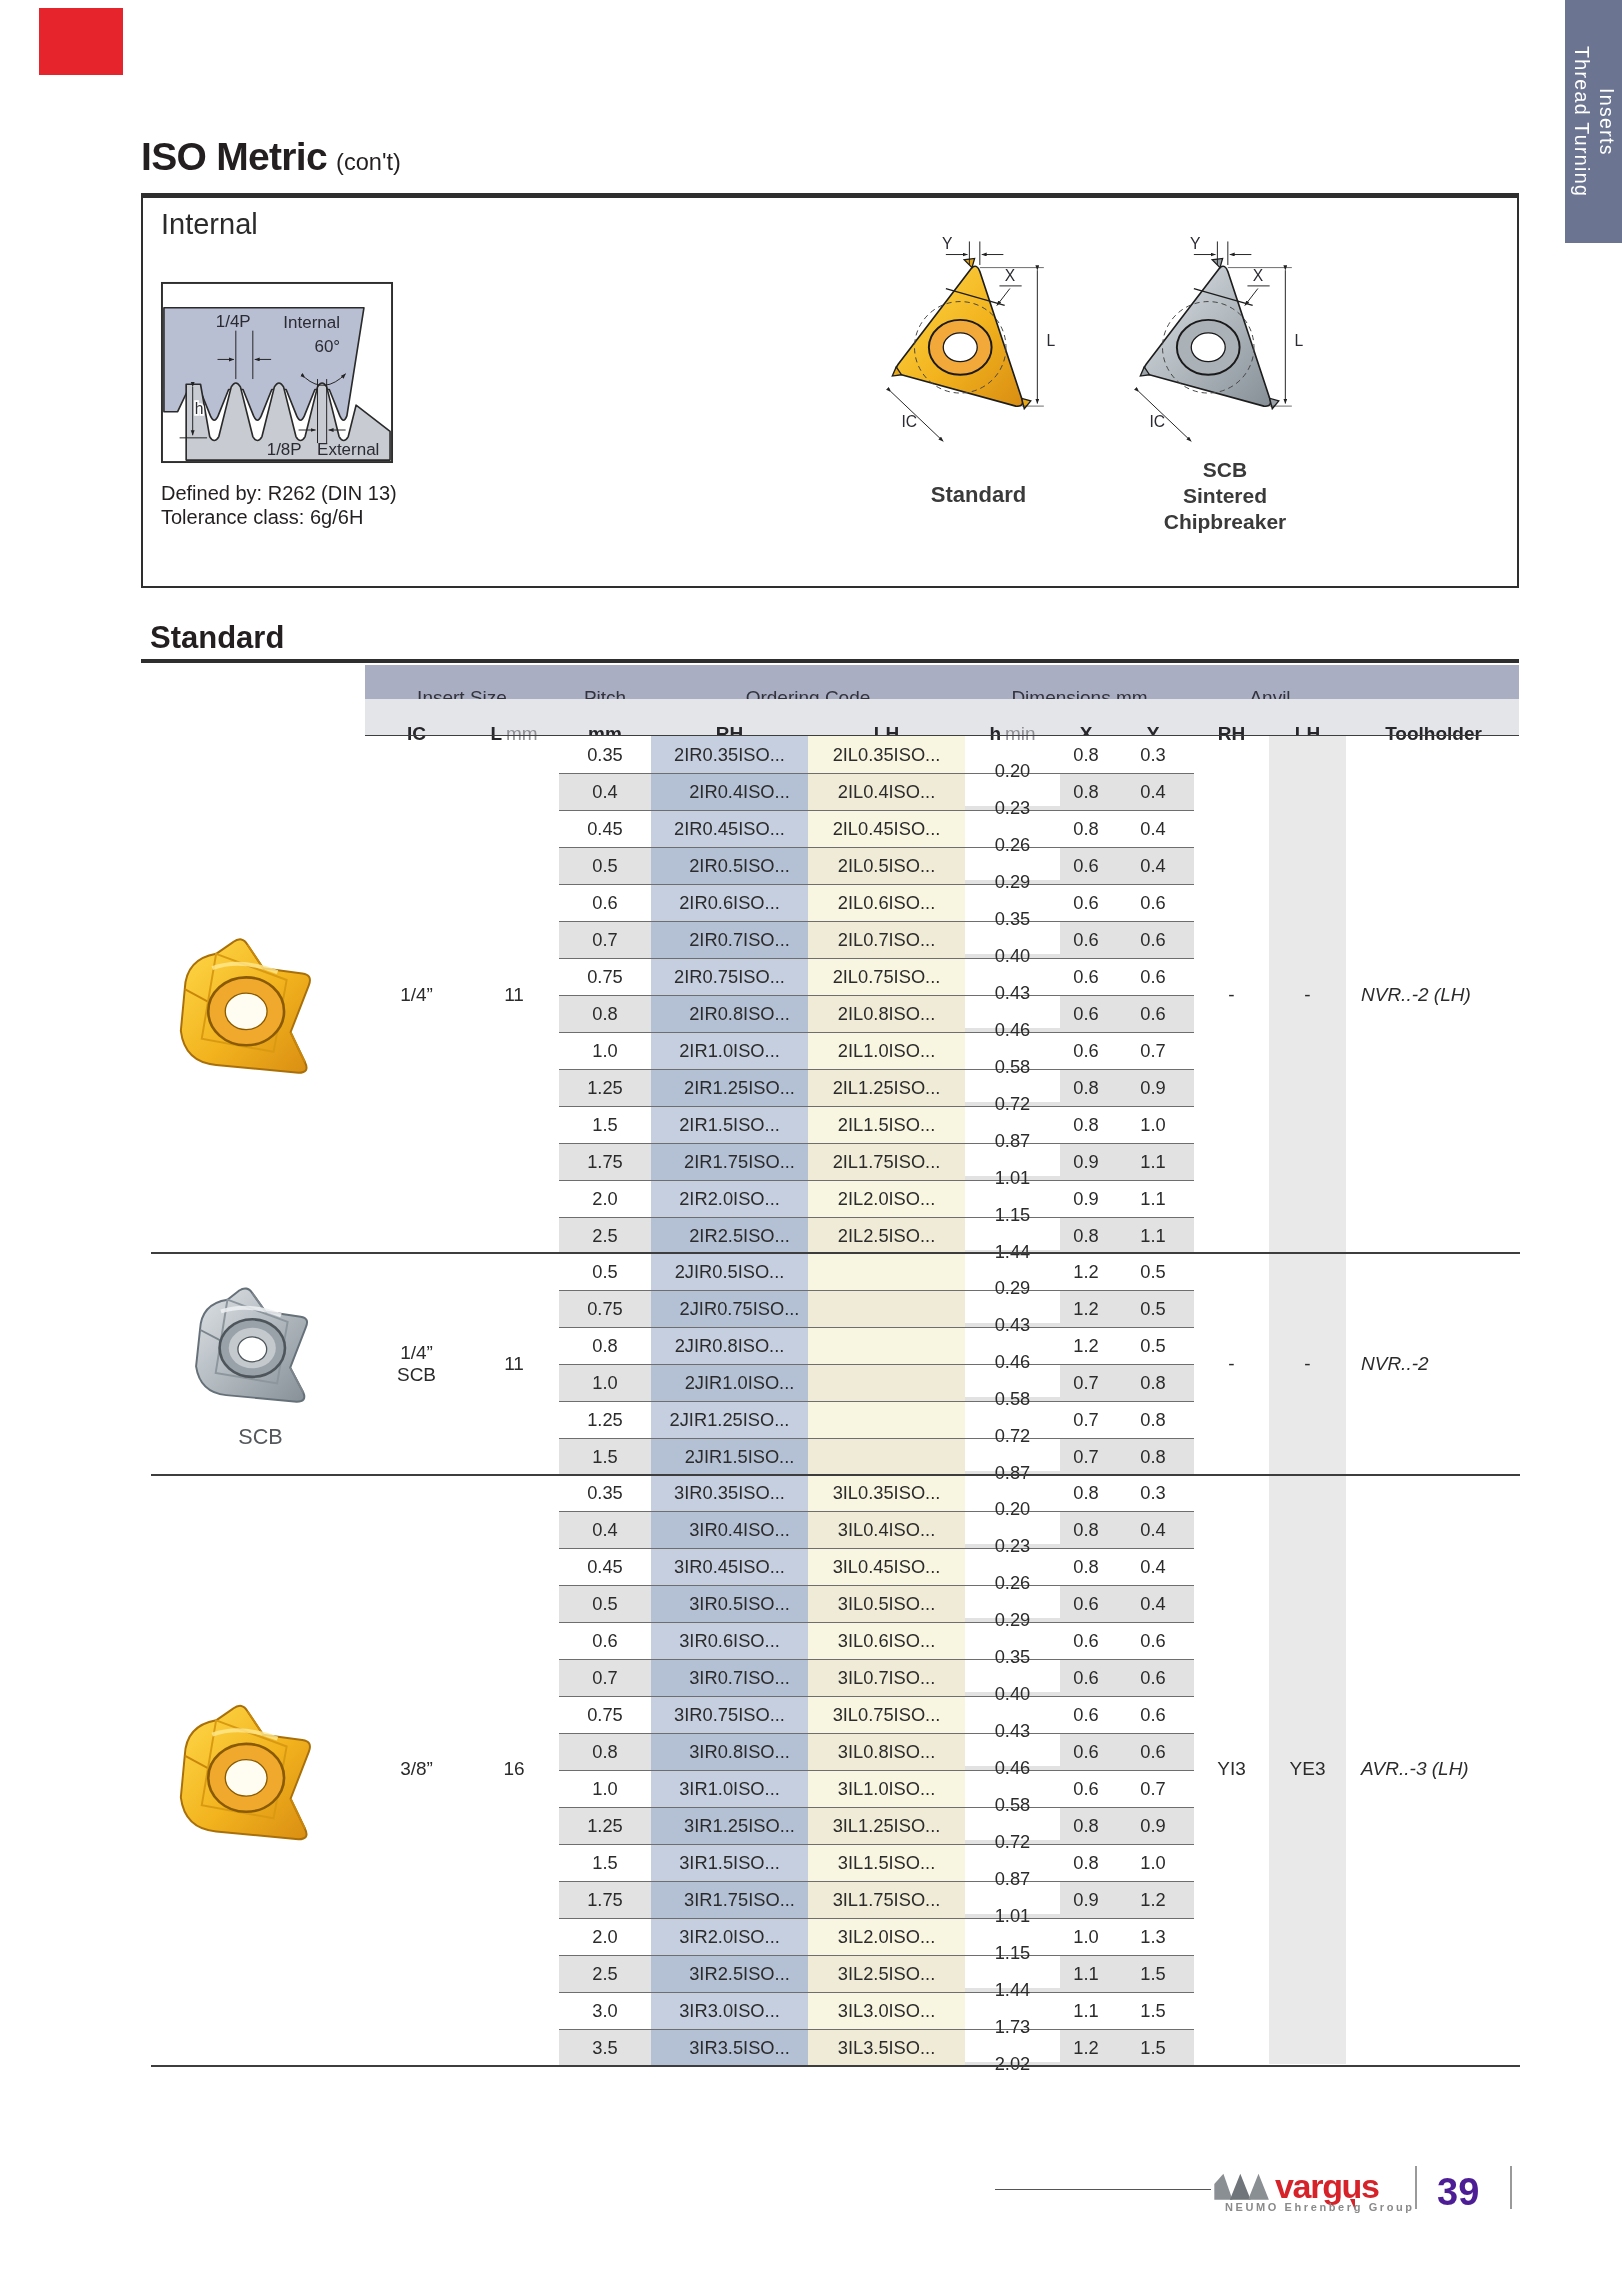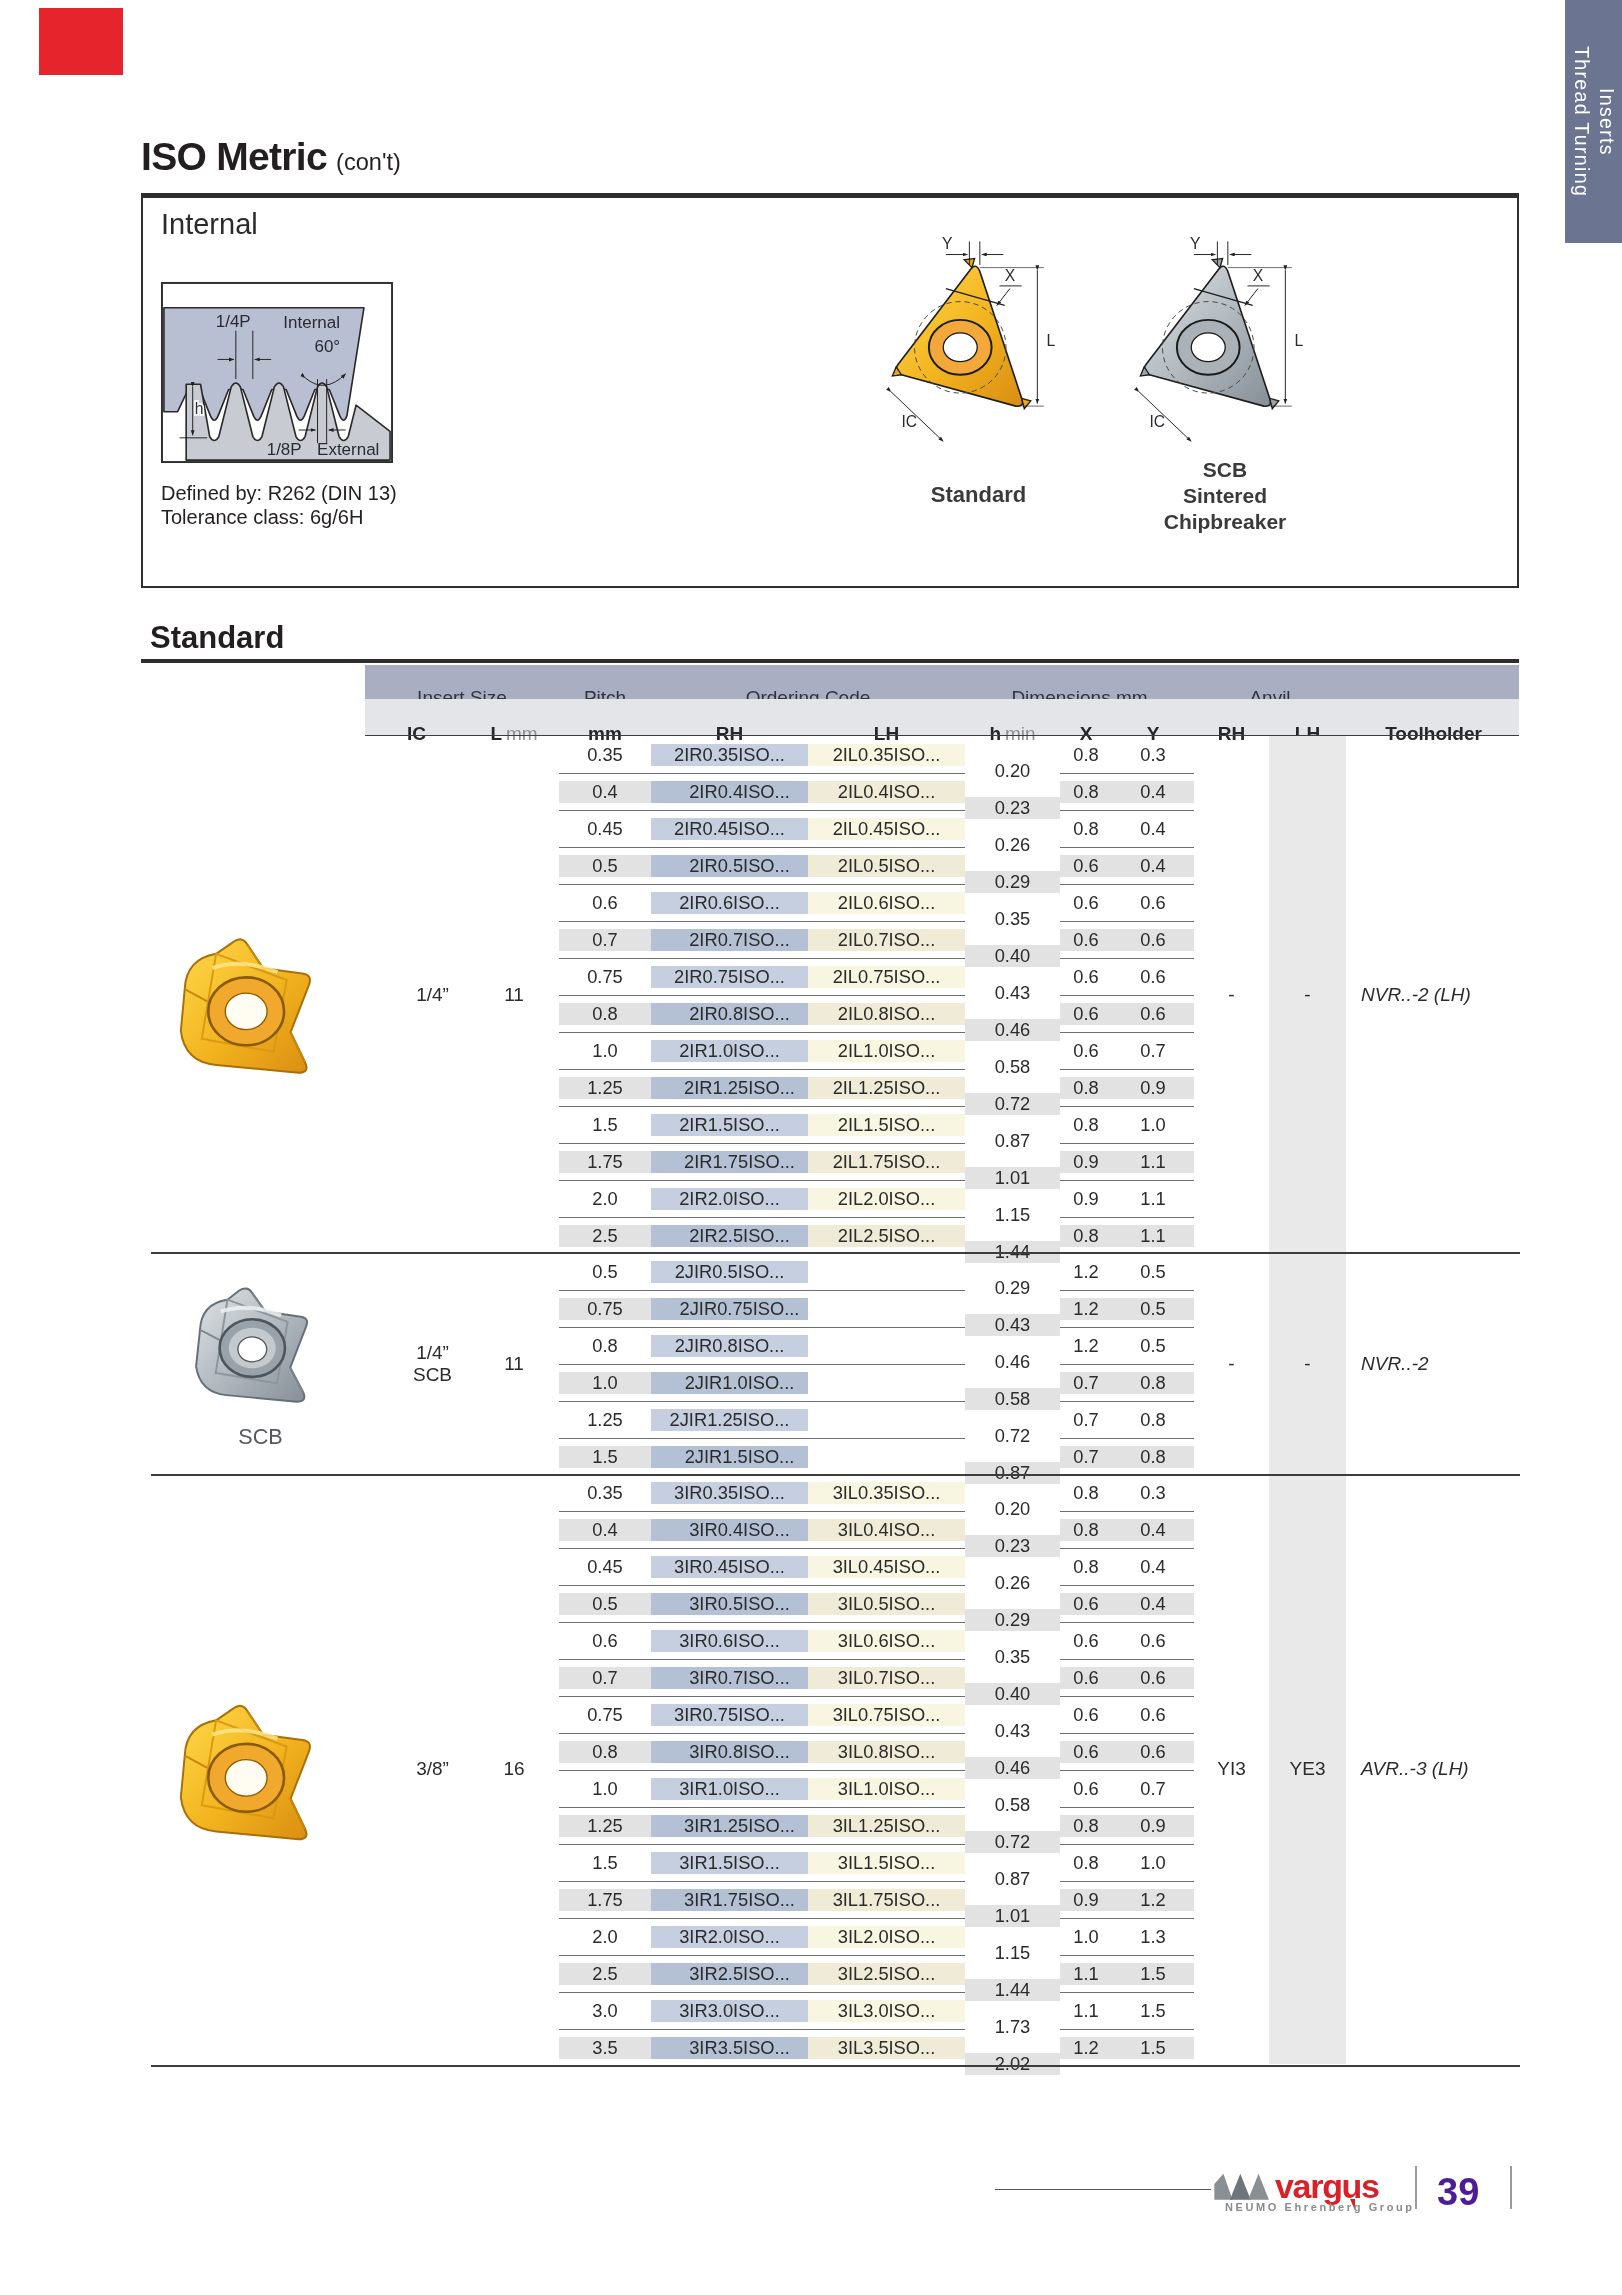--- a/index.html
+++ b/index.html
@@ -38,24 +38,24 @@
   
   #thead1{left:365px;top:665px;width:1154px;height:34px;background:#a9aec3;color:#33333d;font-size:19px;}
   #thead2{left:365px;top:699px;width:1154px;height:37px;background:#e4e5e9;font-size:19px;font-weight:bold;color:#26262b;}
   .hcell{position:absolute;top:0;height:100%;display:flex;align-items:center;justify-content:center;margin-top:16px;}
   .unit{font-weight:normal;color:#8d8d93;margin-left:3.9px;}
 
   
   #tbody{left:365px;top:736px;width:1154px;}
   .tgroup{position:relative;width:1154px;}
   .cell{position:absolute;top:0;height:100%;display:flex;flex-direction:column;align-items:center;justify-content:center;font-size:19px;color:#2b2b2b;}
-  .cell-ic{left:16px;width:103px;}
+  .cell-ic{left:0;width:103px;}
   .cell-l{left:103px;width:92px;}
   .rows{position:absolute;left:194px;top:0;width:635px;}
-  .g-row{display:flex;height:37px;box-sizing:border-box;align-items:center;}
+  .g-row{display:flex;height:37px;box-sizing:border-box;}
   .g-row + .g-row{border-top:0.7px solid #6e6e6e;}
   .c{display:flex;align-items:center;justify-content:center;font-size:18.3px;color:#2b2b2b;box-sizing:border-box;}
   .c-pitch{width:92px;background:#fff;}
   .c-rh{width:157px;background:#c6cfdf;}
   .c-lh{width:157px;background:#f8f5e1;}
   .c-h{width:95px;background:#fff;margin-top:32px;}
   .c-x{width:52px;background:#fff;}
   .c-y{width:82px;background:#fff;}
   .odd .c-pitch,.odd .c-h,.odd .c-x,.odd .c-y{background:#e2e2e2;}
   .odd .c-rh{background:#b4c0d4;padding-left:20px;}

